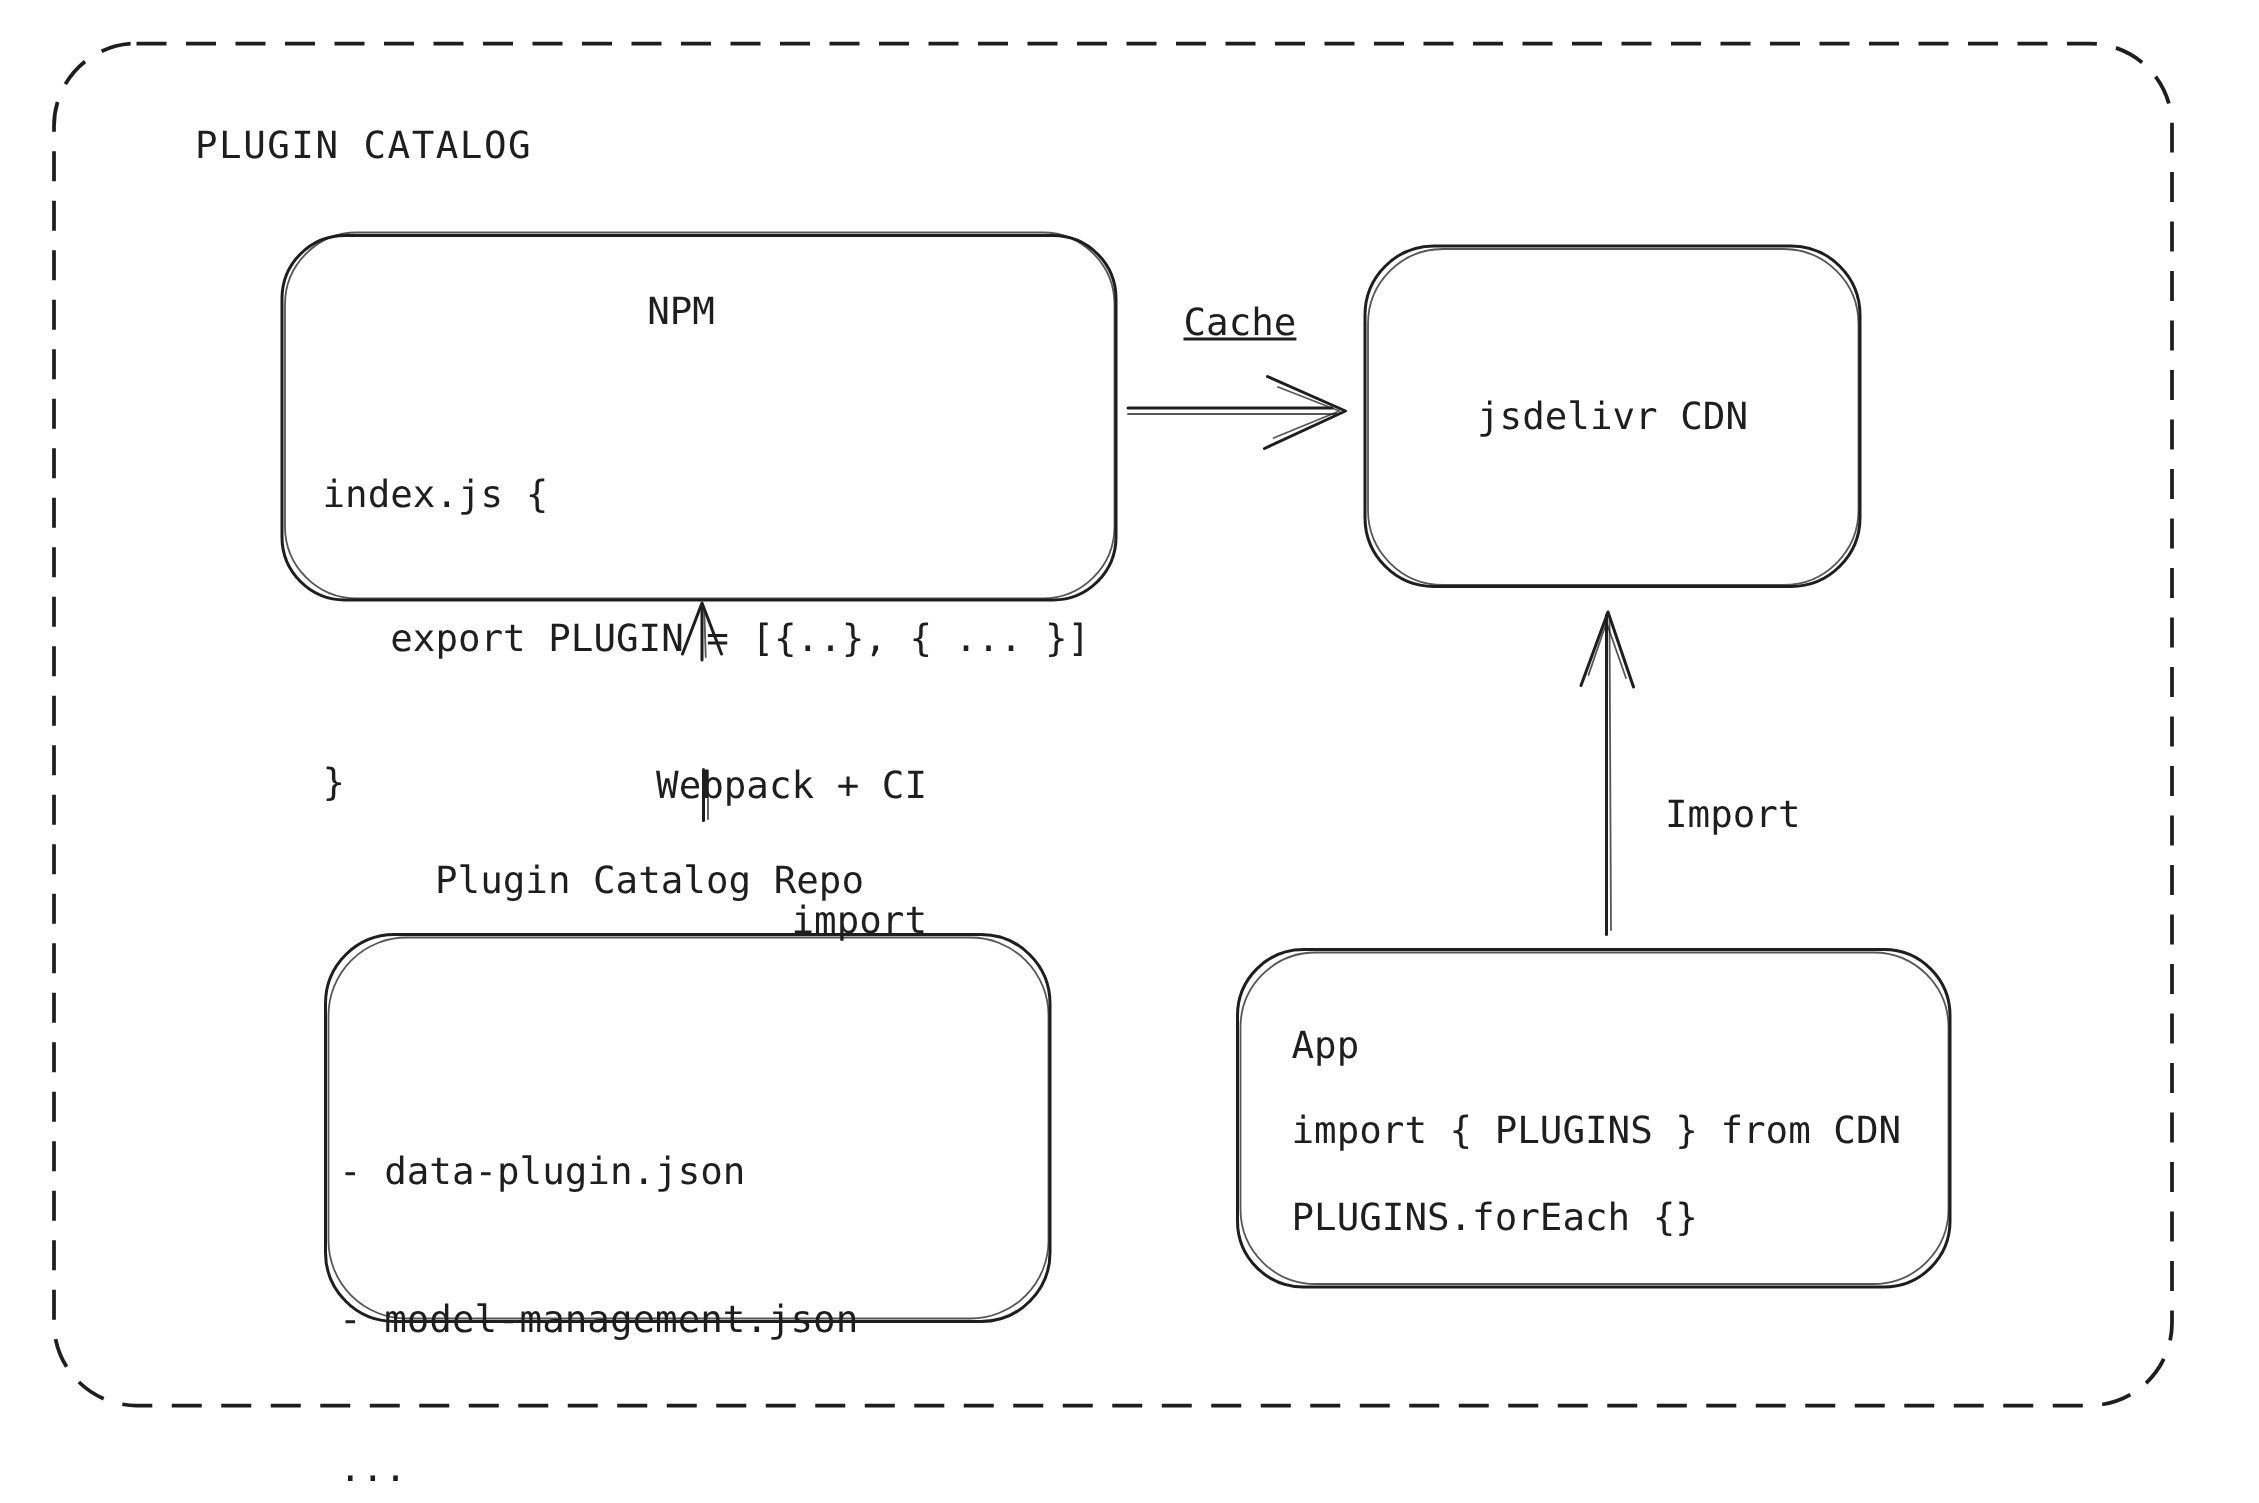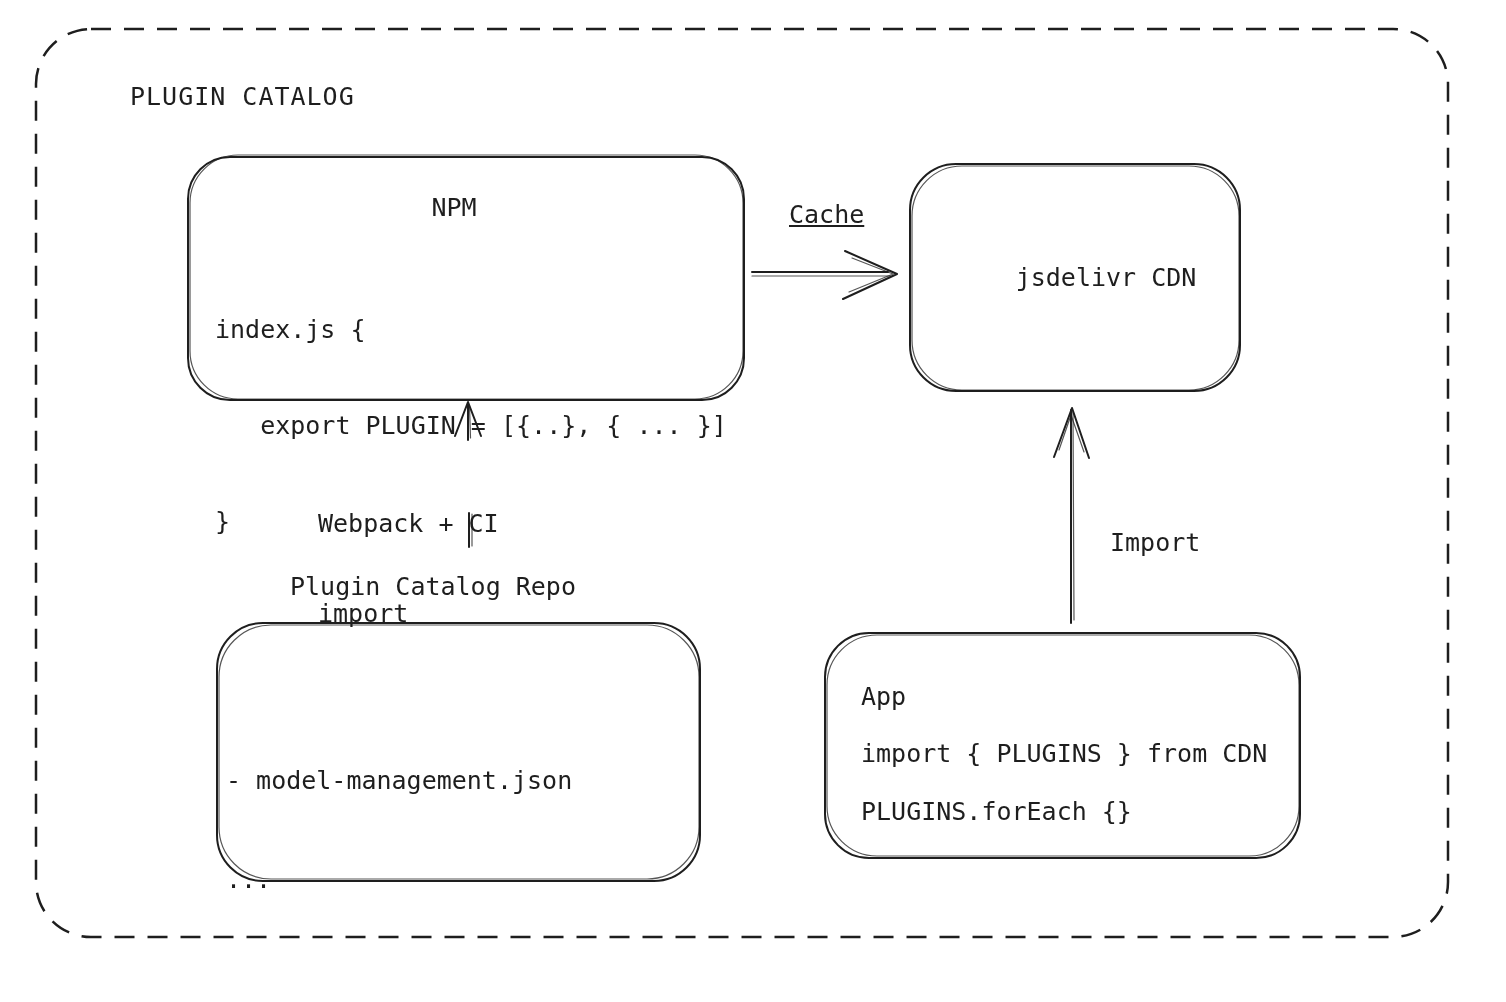--- a/index.html
+++ b/index.html
@@ -26,22 +26,22 @@
     font-family: "DejaVu Sans Mono", "Liberation Mono", monospace;
     font-size: 25px;
     font-weight: 500;
     white-space: pre;
     line-height: 30px;
   }
   .t-frame-title  { left: 98px;  top: 82px; letter-spacing: 1px; margin-left: 32px; }
   .t-npm-title    { left: 176px; top: 193px; width: 556px; text-align: center; }
   .t-npm-code     { left: 215px; top: 250px; line-height: 32px; }
   .t-cache        { left: 789px; top: 200px; text-decoration: underline; }
-  .t-cdn          { left: 910px; top: 263px; width: 330px; text-align: center; margin-left: 31px; }
-  .t-build        { left: 318px; top: 449px; width: 300px; text-align: left; line-height: 30px; }
+  .t-cdn          { left: 910px; top: 263px; width: 330px; text-align: center; }
+  .t-build        { left: 318px; top: 449px; width: 300px; text-align: right; line-height: 30px; }
   .t-repo-label   { left: 290px; top: 572px; }
   .t-repo-files   { left: 226px; top: 698px; line-height: 33px; }
   .t-app-title    { left: 861px; top: 682px; }
   .t-app-code1    { left: 861px; top: 739px; }
   .t-app-code2    { left: 861px; top: 797px; }
 
   .ink   { stroke: #1e1e1e; fill: none; stroke-width: 2; stroke-linecap: round; stroke-linejoin: round; }
   .ink2  { stroke: #1e1e1e; fill: none; stroke-width: 1.2; opacity: 0.75; stroke-linecap: round; stroke-linejoin: round; }
   .dashed { stroke: #1e1e1e; fill: none; stroke-width: 2.5; stroke-dasharray: 20 13; }
 </style>
@@ -110,20 +110,21 @@
 
   <div class="txt t-cdn">jsdelivr CDN</div>
 
   <div class="txt t-build">
     <div>Webpack + CI</div>
     <div>import</div>
   </div>
 
   <div class="txt t-repo-label">Plugin Catalog Repo</div>
   <div class="txt t-repo-files">
+    <div>- data-plugin.json</div>
     <div>- model-management.json</div>
     <div>...</div>
   </div>
 
   <div class="txt t-import" style="left:1110px; top:528px;">Import</div>
 
   <div class="txt t-app-title">App</div>
   <div class="txt t-app-code1">import { PLUGINS } from CDN</div>
   <div class="txt t-app-code2">PLUGINS.forEach {}</div>
 

